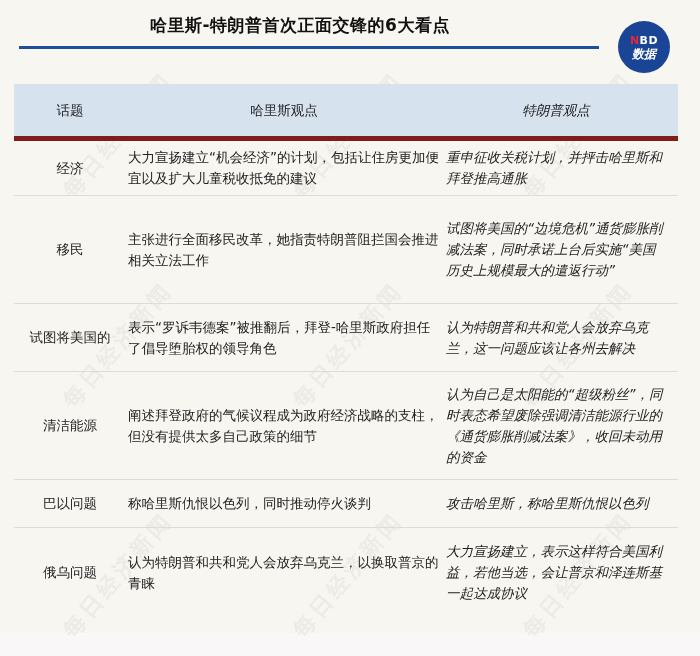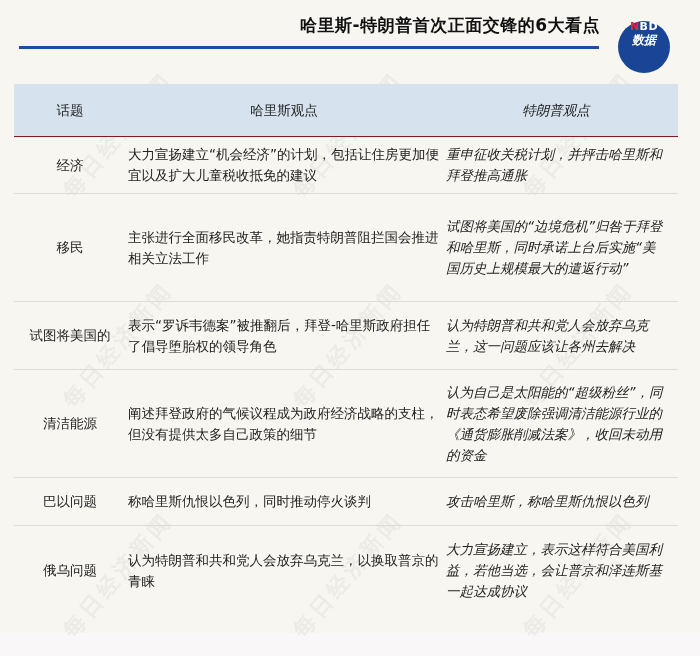--- a/index.html
+++ b/index.html
@@ -11,54 +11,54 @@
       position: relative;
       overflow: hidden;
     }
     .canvas {
       position: absolute; left: 0; top: 0;
       width: 700px; height: 633px;
       background: #f8f6f1;
     }
     .title {
       position: absolute; left: 0; top: 14px; width: 600px;
-      text-align: right;
+      text-align: center;
       font-size: 17px; font-weight: bold; color: #111;
       letter-spacing: 0.5px;
     }
     .title-rule {
       position: absolute; left: 19px; top: 46px;
       width: 580px; height: 3px; background: #1f4d9c;
     }
     .logo {
       position: absolute; left: 618px; top: 21px;
       width: 52px; height: 52px; border-radius: 50%;
       background: #1a4596;
       color: #fff; text-align: center;
-      display: flex; flex-direction: column; justify-content: flex-start; align-items: center;
+      display: flex; flex-direction: column; justify-content: center; align-items: center;
       line-height: 1;
     }
     .logo .nbd { font-size: 11px; font-weight: bold; letter-spacing: 0.5px; }
     .logo .nbd .n { color: #e8263a; }
     .logo .cn { font-size: 12px; font-weight: bold; margin-top: 2px; font-style: italic; }
 
     table {
       position: absolute; left: 14px; top: 84px;
       width: 664px;
       border-collapse: collapse;
       font-size: 13.5px;
       line-height: 21px;
     }
     thead th {
       background: #d6e3ef;
       font-weight: normal;
       height: 50px;
       text-align: center;
       color: #222;
-      border-bottom: 1px solid #7f1d1d;
+      border-bottom: 5px solid #7f1d1d;
     }
     tbody td {
       border-bottom: 1px solid #dcdcd8;
       vertical-align: middle;
       padding: 0;
       color: #222;
     }
     tbody tr:last-child td { border-bottom: none; }
     .c-topic { width: 110px; text-align: center; }
     .c-harris { width: 312px; padding-left: 2px !important; padding-right: 6px !important; }
@@ -107,21 +107,21 @@
     </thead>
     <tbody>
       <tr style="height:57px;">
         <td class="c-topic">经济</td>
         <td class="c-harris">大力宣扬建立“机会经济”的计划，包括让住房更加便宜以及扩大儿童税收抵免的建议</td>
         <td class="c-trump">重申征收关税计划，并抨击哈里斯和拜登推高通胀</td>
       </tr>
       <tr style="height:108px;">
         <td class="c-topic">移民</td>
         <td class="c-harris">主张进行全面移民改革，她指责特朗普阻拦国会推进相关立法工作</td>
-        <td class="c-trump">试图将美国的“边境危机”归咎于拜登和哈里斯，同时承诺上台后实施“美国历史上规模最大的遣返行动”</td>
+        <td class="c-trump">试图将美国的“边境危机”通货膨胀削减法案，同时承诺上台后实施“美国历史上规模最大的遣返行动”</td>
       </tr>
       <tr style="height:68px;">
         <td class="c-topic">试图将美国的</td>
         <td class="c-harris">表示“罗诉韦德案”被推翻后，拜登-哈里斯政府担任了倡导堕胎权的领导角色</td>
         <td class="c-trump">认为特朗普和共和党人会放弃乌克兰，这一问题应该让各州去解决</td>
       </tr>
       <tr style="height:108px;">
         <td class="c-topic">清洁能源</td>
         <td class="c-harris">阐述拜登政府的气候议程成为政府经济战略的支柱，但没有提供太多自己政策的细节</td>
         <td class="c-trump">认为自己是太阳能的“超级粉丝”，同时表态希望废除强调清洁能源行业的《通货膨胀削减法案》，收回未动用的资金</td>

